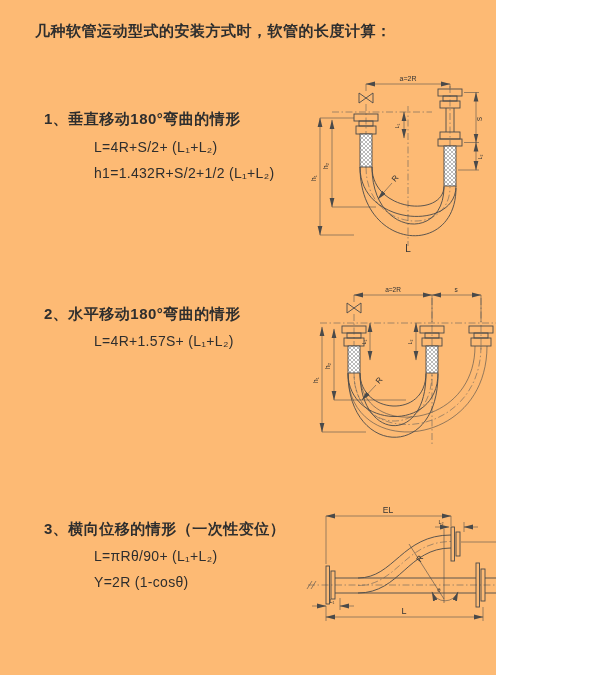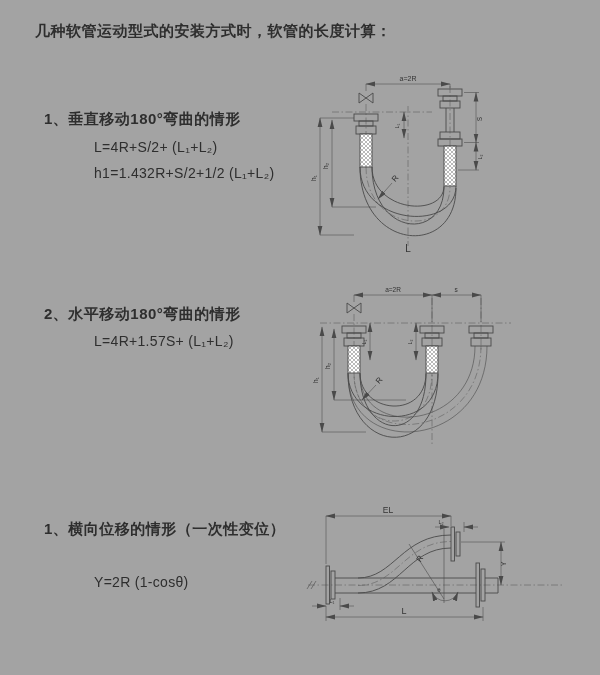--- a/index.html
+++ b/index.html
@@ -1,17 +1,17 @@
 <!DOCTYPE html>
 <html><head>
 <meta charset="utf-8">
 <style>
   html,body{margin:0;padding:0;background:#fff;}
   .page{
-    position:relative;width:600px;height:675px;background:#a3a3a3;overflow:hidden;
+    position:relative;width:496px;height:675px;background:#fdba74;overflow:hidden;
     font-family:"Liberation Sans","DejaVu Sans",sans-serif;color:#2e2e2e;
   }
   .title{position:absolute;left:35px;top:22px;font-size:15px;font-weight:bold;letter-spacing:0.5px;}
   .heading{position:absolute;font-size:15px;font-weight:bold;letter-spacing:0.5px;}
   .formula{position:absolute;font-size:14px;letter-spacing:0.3px;margin-left:32px;}
   svg.diag{position:absolute;}
   svg .draw{stroke:#4a4a4a;stroke-width:0.9;fill:none;}
   svg .thin{stroke:#4a4a4a;stroke-width:0.6;fill:none;}
   svg .cl{stroke:#5a5a5a;stroke-width:0.55;fill:none;stroke-dasharray:7 2.5 1.5 2.5;}
   svg .dim{stroke:#4a4a4a;stroke-width:0.55;fill:none;}
@@ -149,21 +149,22 @@
     </g>
     <text class="f65" x="87" y="12" text-anchor="middle">a=2R</text>
     <text class="f65" x="150" y="12" text-anchor="middle">s</text>
     <text class="f65" x="12" y="100" transform="rotate(-90 12 100)" text-anchor="middle">h₁</text>
     <text class="f65" x="24" y="86" transform="rotate(-90 24 86)" text-anchor="middle">h₂</text>
     <text class="f55" x="60" y="62" transform="rotate(-90 60 62)" text-anchor="middle">L₁</text>
     <text class="f55" x="106" y="62" transform="rotate(-90 106 62)" text-anchor="middle">L₂</text>
     <text class="f8" x="75" y="102" transform="rotate(-50 75 102)" text-anchor="middle">R</text>
   </svg>
 
-  <div class="heading" style="left:44px;top:520px">1、横向位移的情形（一次性变位）</div>
+  <div class="heading" style="left:44px;top:520px">3、横向位移的情形（一次性变位）</div>
+  <div class="formula" style="left:62px;top:548px">L=πRθ/90+ (L₁+L₂)</div>
   <div class="formula" style="left:62px;top:574px">Y=2R (1-cosθ)</div>
 
   <svg class="diag" style="left:298px;top:502px" width="292" height="148" viewBox="0 0 292 148">
     <g>
       <line class="cl" x1="10" y1="83" x2="265" y2="83"></line>
       <path class="cl" d="M60,83.5 C99,83.5 107,39.5 153,39.5"></path>
     </g>
     <g>
       <line class="thin" x1="9" y1="87" x2="14" y2="79"></line>
       <line class="thin" x1="13" y1="87" x2="18" y2="79"></line>

